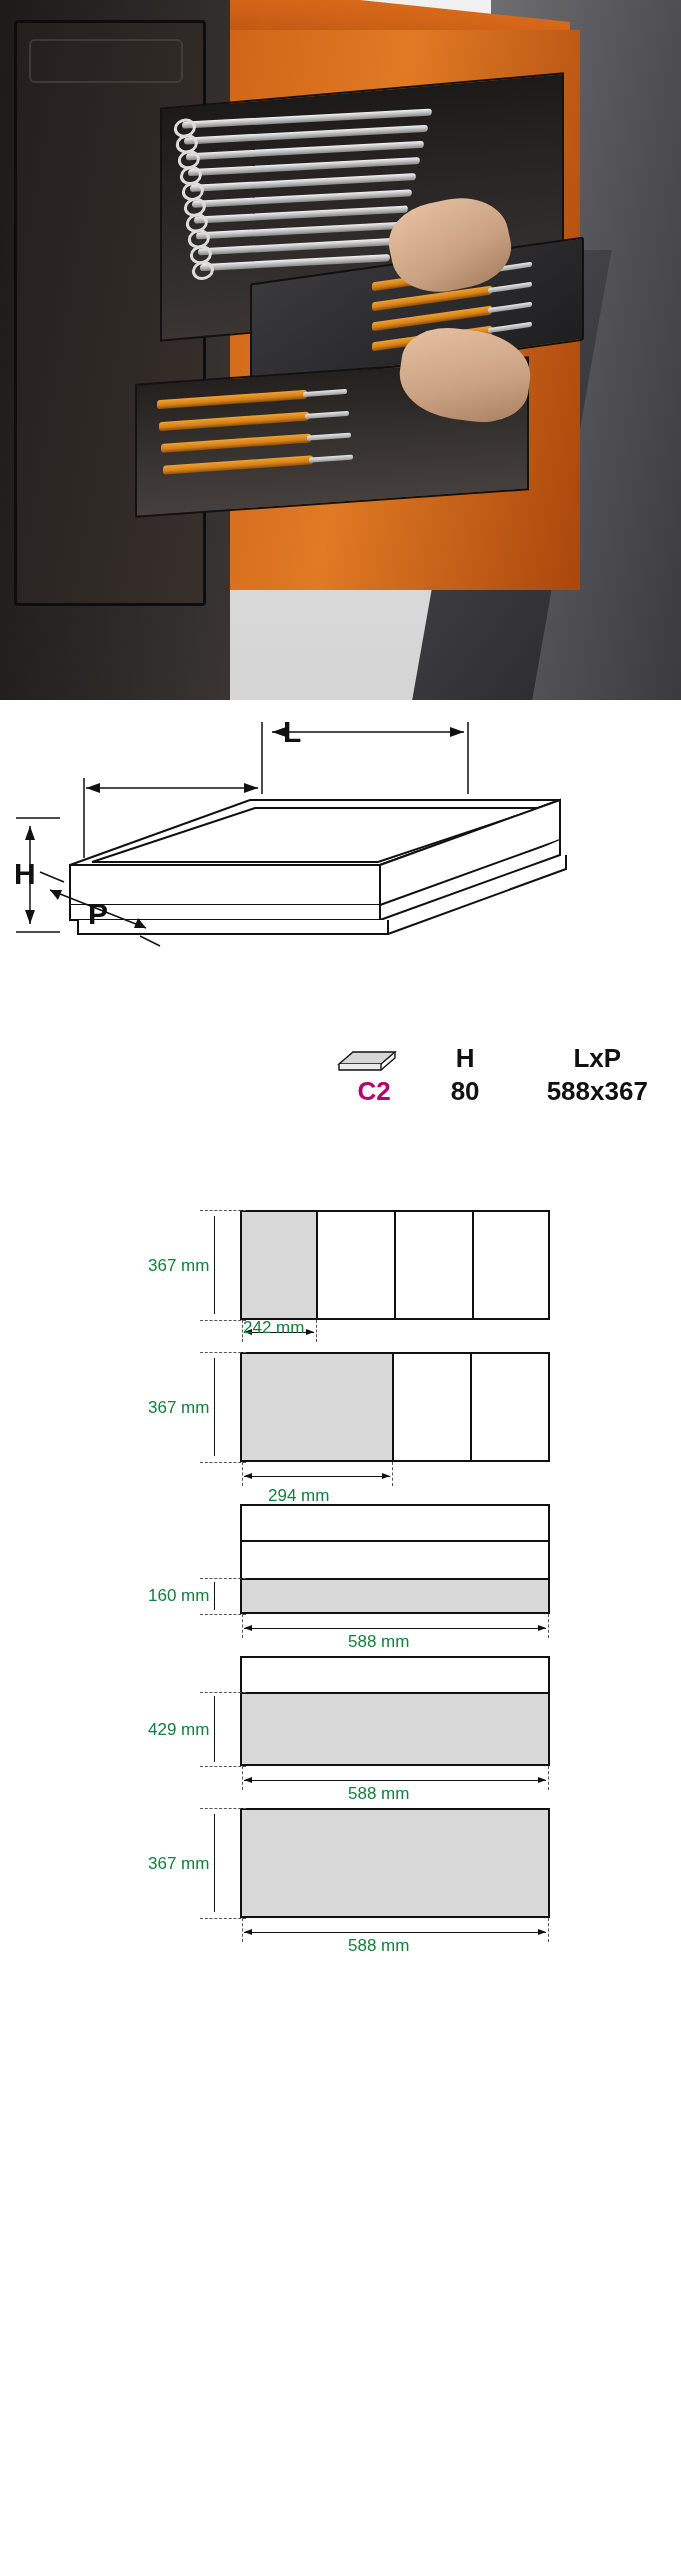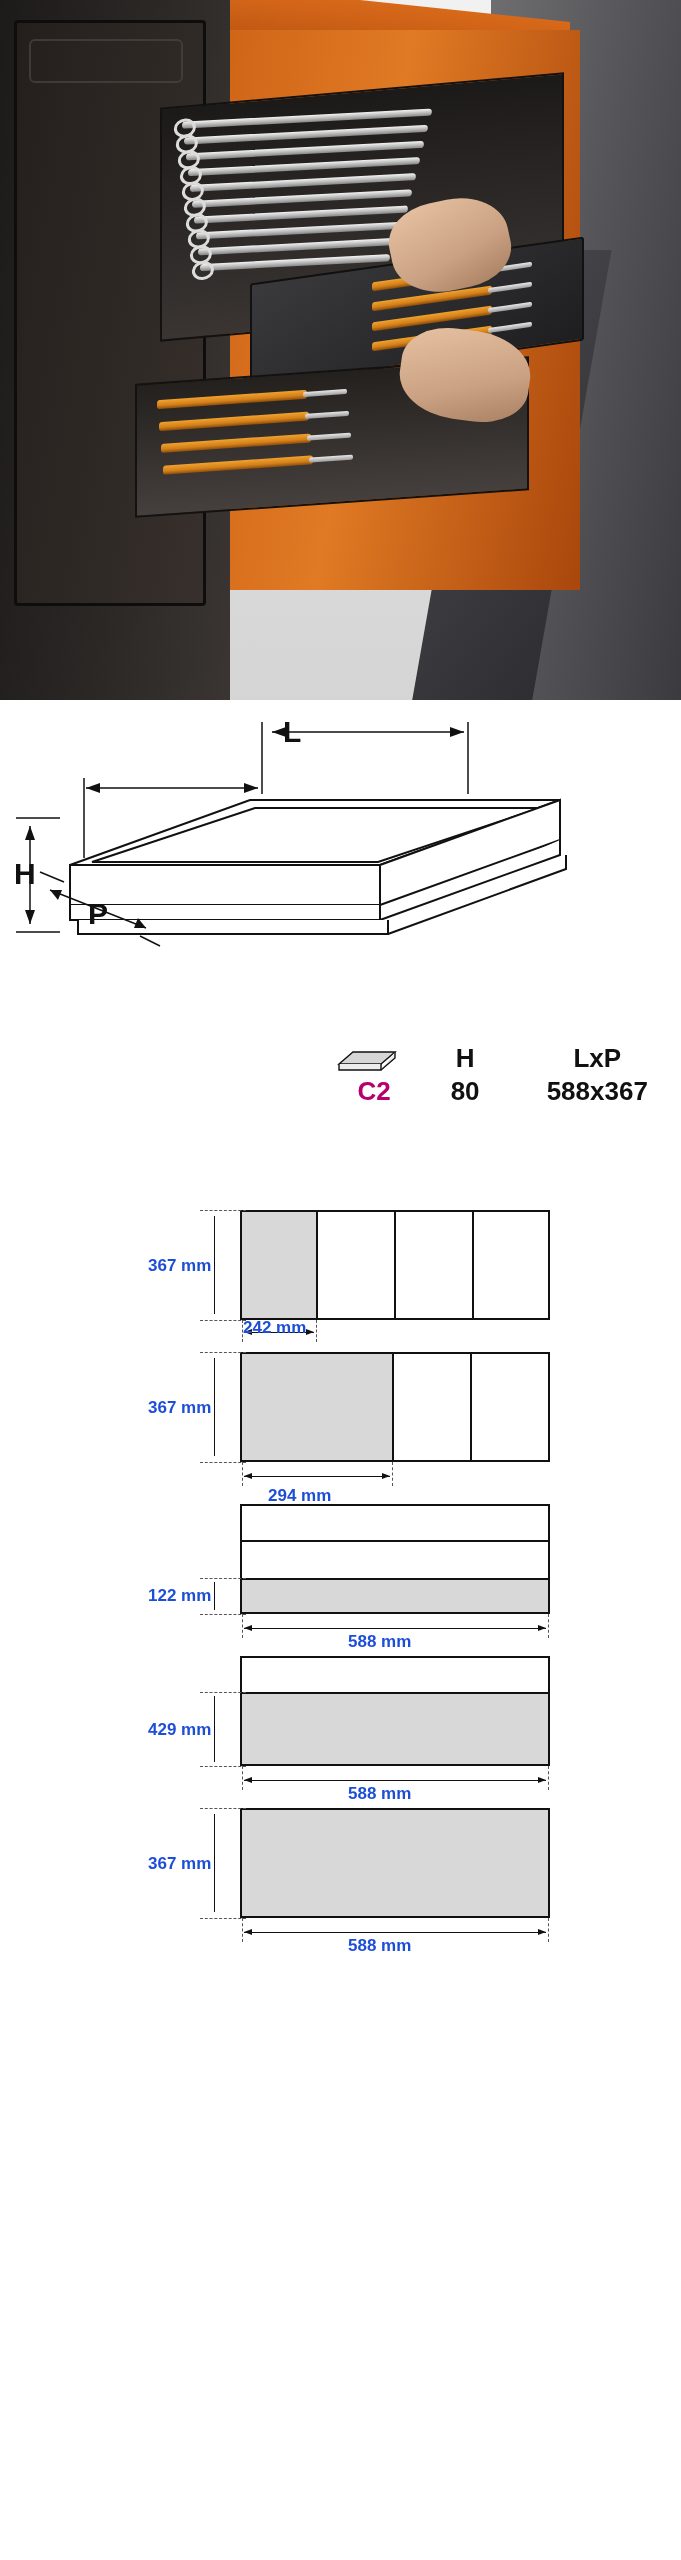--- a/index.html
+++ b/index.html
@@ -250,23 +250,22 @@
     border-top: 1px dashed #555;
   }
   .dash-v {
     position: absolute;
     width: 0;
     border-left: 1px dashed #555;
   }
   .dim-label {
     position: absolute;
     font-size: 17px;
-    color: #1d4ed8;
+    color: #15803d;
     white-space: nowrap;
-    font-weight: bold;
   }
   .arrow-line {
     position: absolute;
     height: 1px;
     background: #111;
   }
   .arrow-line:before, .arrow-line:after {
     content: "";
     position: absolute;
     top: -3px;
@@ -437,21 +436,21 @@
   </div>
 
   <div class="layout">
     <div class="lay-box" style="left:240px; top:10px; width:310px; height:110px;"></div>
     <div class="lay-fill" style="left:242px; top:84px; width:306px; height:34px;"></div>
     <div class="lay-divh" style="left:240px; top:46px; width:310px;"></div>
     <div class="lay-divh" style="left:240px; top:84px; width:310px;"></div>
     <div class="dash-h" style="left:200px; top:84px; width:46px;"></div>
     <div class="dash-h" style="left:200px; top:120px; width:46px;"></div>
     <div class="vline" style="left:214px; top:88px; height:28px;"></div>
-    <div class="dim-label" style="left:148px; top:92px;">122 mm</div>
+    <div class="dim-label" style="left:148px; top:92px;">160 mm</div>
     <div class="dash-v" style="left:242px; top:120px; height:24px;"></div>
     <div class="dash-v" style="left:548px; top:120px; height:24px;"></div>
     <div class="arrow-line" style="left:244px; top:134px; width:302px;"></div>
     <div class="dim-label" style="left:348px; top:138px;">588 mm</div>
   </div>
 
   <div class="layout">
     <div class="lay-box" style="left:240px; top:10px; width:310px; height:110px;"></div>
     <div class="lay-fill" style="left:242px; top:46px; width:306px; height:72px;"></div>
     <div class="lay-divh" style="left:240px; top:46px; width:310px;"></div>

